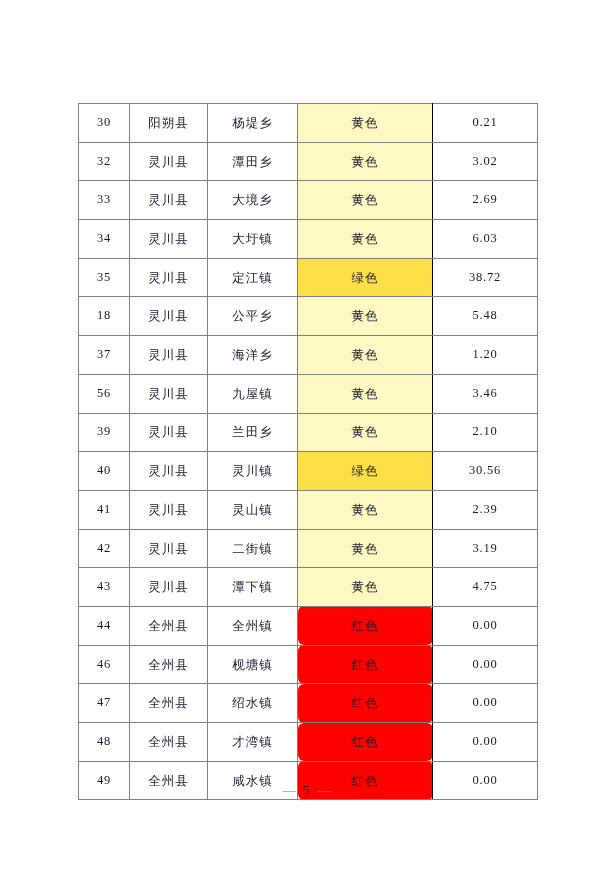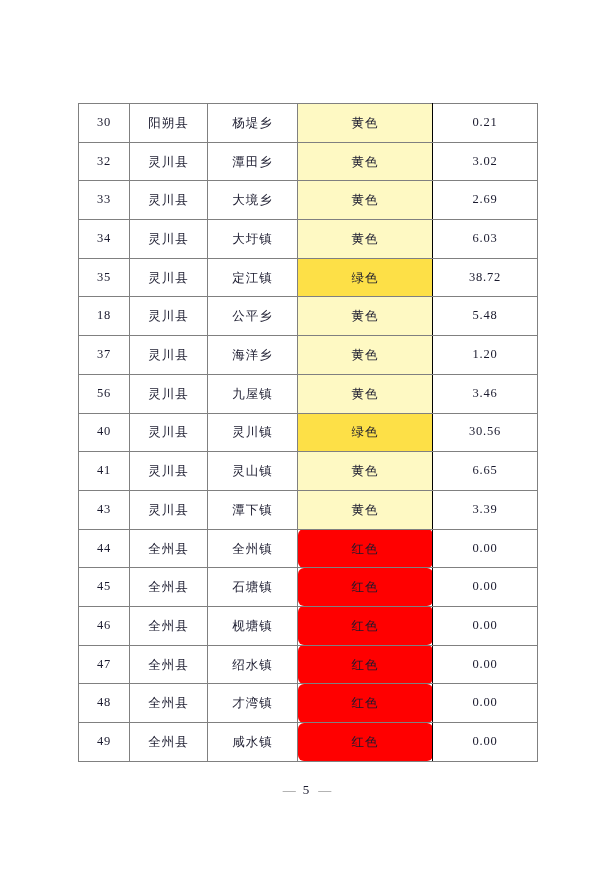--- a/index.html
+++ b/index.html
@@ -169,51 +169,58 @@
             <td class="cell-value">1.20</td>
           </tr>
           <tr>
             <td class="cell-index">56</td>
             <td class="cell-county">灵川县</td>
             <td class="cell-town">九屋镇</td>
             <td class="cell-color fill-yellow">黄色</td>
             <td class="cell-value">3.46</td>
           </tr>
           <tr>
+            <td class="cell-index">39</td>
+            <td class="cell-county">灵川县</td>
+            <td class="cell-town">兰田乡</td>
+            <td class="cell-color fill-yellow">黄色</td>
+            <td class="cell-value">2.10</td>
+          </tr>
+          <tr>
             <td class="cell-index">40</td>
             <td class="cell-county">灵川县</td>
             <td class="cell-town">灵川镇</td>
             <td class="cell-color fill-green">绿色</td>
             <td class="cell-value">30.56</td>
           </tr>
           <tr>
             <td class="cell-index">41</td>
             <td class="cell-county">灵川县</td>
             <td class="cell-town">灵山镇</td>
             <td class="cell-color fill-yellow">黄色</td>
-            <td class="cell-value">6.65</td>
+            <td class="cell-value">2.39</td>
+          </tr>
+          <tr>
+            <td class="cell-index">42</td>
+            <td class="cell-county">灵川县</td>
+            <td class="cell-town">二街镇</td>
+            <td class="cell-color fill-yellow">黄色</td>
+            <td class="cell-value">3.19</td>
           </tr>
           <tr>
             <td class="cell-index">43</td>
             <td class="cell-county">灵川县</td>
             <td class="cell-town">潭下镇</td>
             <td class="cell-color fill-yellow">黄色</td>
-            <td class="cell-value">3.39</td>
+            <td class="cell-value">4.75</td>
           </tr>
           <tr>
             <td class="cell-index">44</td>
             <td class="cell-county">全州县</td>
             <td class="cell-town">全州镇</td>
-            <td class="cell-color fill-red">红色</td>
-            <td class="cell-value">0.00</td>
-          </tr>
-          <tr>
-            <td class="cell-index">45</td>
-            <td class="cell-county">全州县</td>
-            <td class="cell-town">石塘镇</td>
             <td class="cell-color fill-red">红色</td>
             <td class="cell-value">0.00</td>
           </tr>
           <tr>
             <td class="cell-index">46</td>
             <td class="cell-county">全州县</td>
             <td class="cell-town">枧塘镇</td>
             <td class="cell-color fill-red">红色</td>
             <td class="cell-value">0.00</td>
           </tr>

